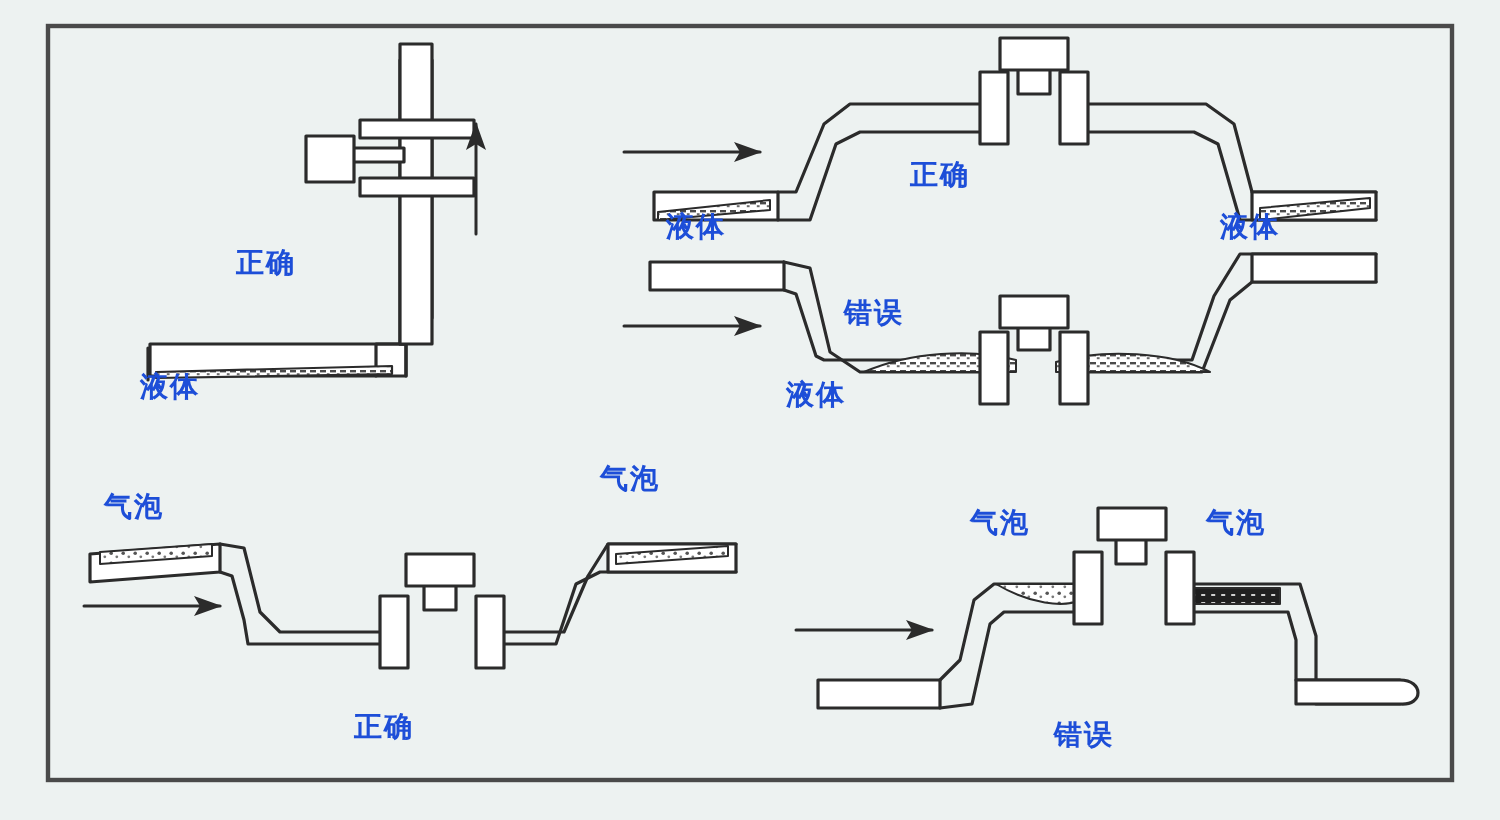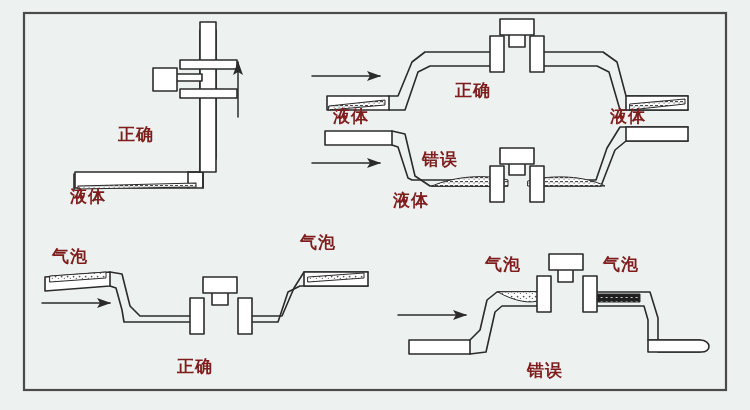--- a/index.html
+++ b/index.html
@@ -6,22 +6,22 @@
   body{
     width:750px;height:410px;
     background:#edf2f1;
     font-family:"DejaVu Sans","Liberation Sans",sans-serif;
     overflow:hidden;
   }
   #stage{position:relative;width:750px;height:410px;}
   #canvas{position:absolute;left:0;top:0;width:750px;height:410px;}
   .lbl{
     position:absolute;
-    color:#7f1d1d;
-    font-size:17px;
+    color:#1d4ed8;
+    font-size:14px;
     font-weight:bold;
     letter-spacing:1px;
     white-space:nowrap;
     font-family:"DejaVu Sans","Liberation Sans",sans-serif;
   }
 </style>
 </head>
 <body>
 
 <div id="stage">

